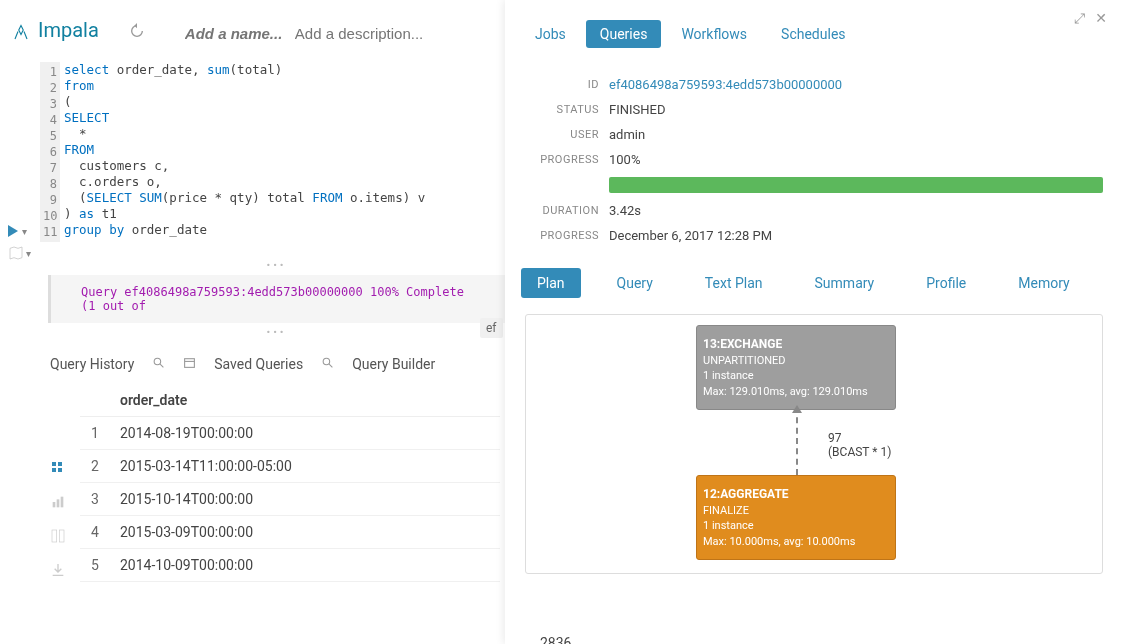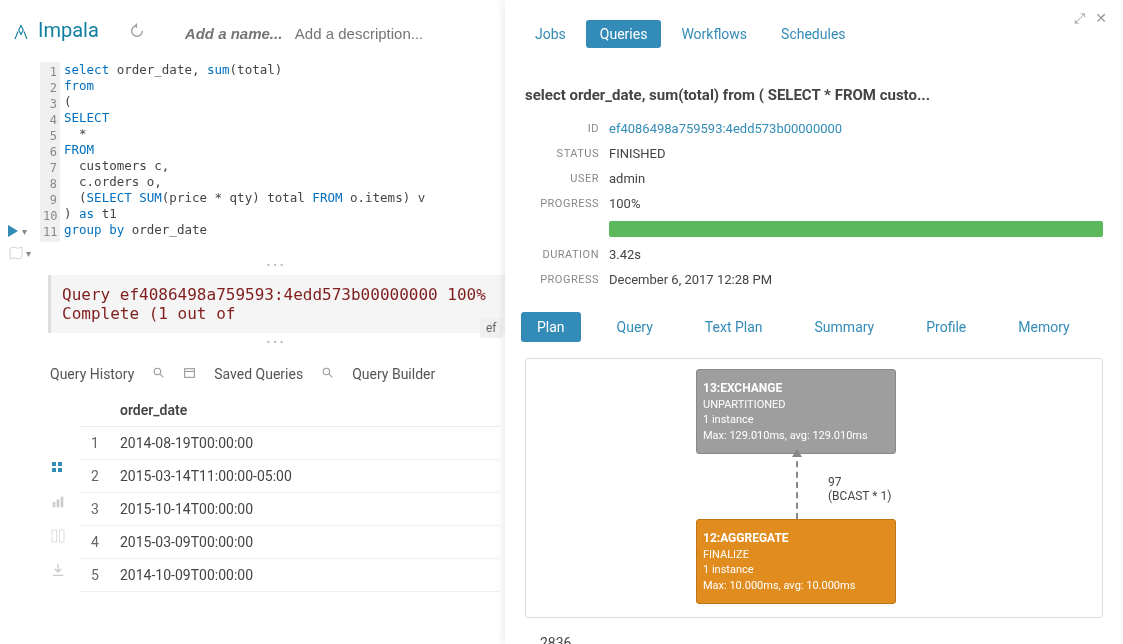--- a/index.html
+++ b/index.html
@@ -20,21 +20,21 @@
 .code { margin-left: 24px; font-family: monospace; font-size: 12.5px; line-height: 16px; white-space: pre; color: #444; }
 .kw { color: #0070c0; }
 
 .run-controls { position: absolute; left: 8px; top: 225px; display: flex; flex-direction: column; gap: 8px; }
 .run-btn { color: #338bb8; cursor: pointer; display: flex; align-items: center; font-size: 14px; }
 .triangle { width:0;height:0;border-top:6px solid transparent;border-bottom:6px solid transparent;border-left:10px solid #338bb8; margin-right:2px;}
 .caret { font-size:10px; color:#888; margin-left:2px;}
 
 .drag-handle { text-align:center; color:#bbb; font-size:11px; letter-spacing:3px; padding:3px 0; cursor:ns-resize; }
 
-.result-status { background:#f5f5f5; padding:10px 11px; font-family:monospace; font-size:16px; color:#7f1d1d; margin:0 0 0 48px; border-left:3px solid #ddd; }
+.result-status { background:#f5f5f5; padding:10px 30px; font-family:monospace; font-size:12px; color:#a21caf; margin:0 0 0 48px; border-left:3px solid #ddd; }
 
 .tabs2 { display:flex; align-items:center; gap:18px; margin:10px 0 0 50px; color:#555; font-size:14px; }
 .tabs2 .tb { display:flex; align-items:center; gap:18px; cursor:pointer; padding:4px 0; }
 .icon-sm { color:#999; }
 
 .side-icons { position:absolute; left:50px; top:460px; display:flex; flex-direction:column; gap:14px; }
 .side-icons span { color:#bbb; cursor:pointer; font-size:16px; }
 .side-icons .active { color:#338bb8; }
 
 .result-table { margin:8px 0 0 80px; width:420px; border-collapse:collapse; font-size:14px; }
@@ -209,21 +209,20 @@
     <a>Jobs</a>
     <a class="sel">Queries</a>
     <a>Workflows</a>
     <a>Schedules</a>
     <div class="wincontrols">
       <span>⤢</span>
       <span>✕</span>
     </div>
   </div>
 
-  <div class="query-title">select order_date, sum(total) from ( SELECT * FROM custo...</div>
 
   <div class="meta">
     <div class="meta-row">
         <span class="lab">ID</span>
         <span class="val link">ef4086498a759593:4edd573b00000000</span>
       </div>
     <div class="meta-row">
         <span class="lab">STATUS</span>
         <span class="val">FINISHED</span>
       </div>

